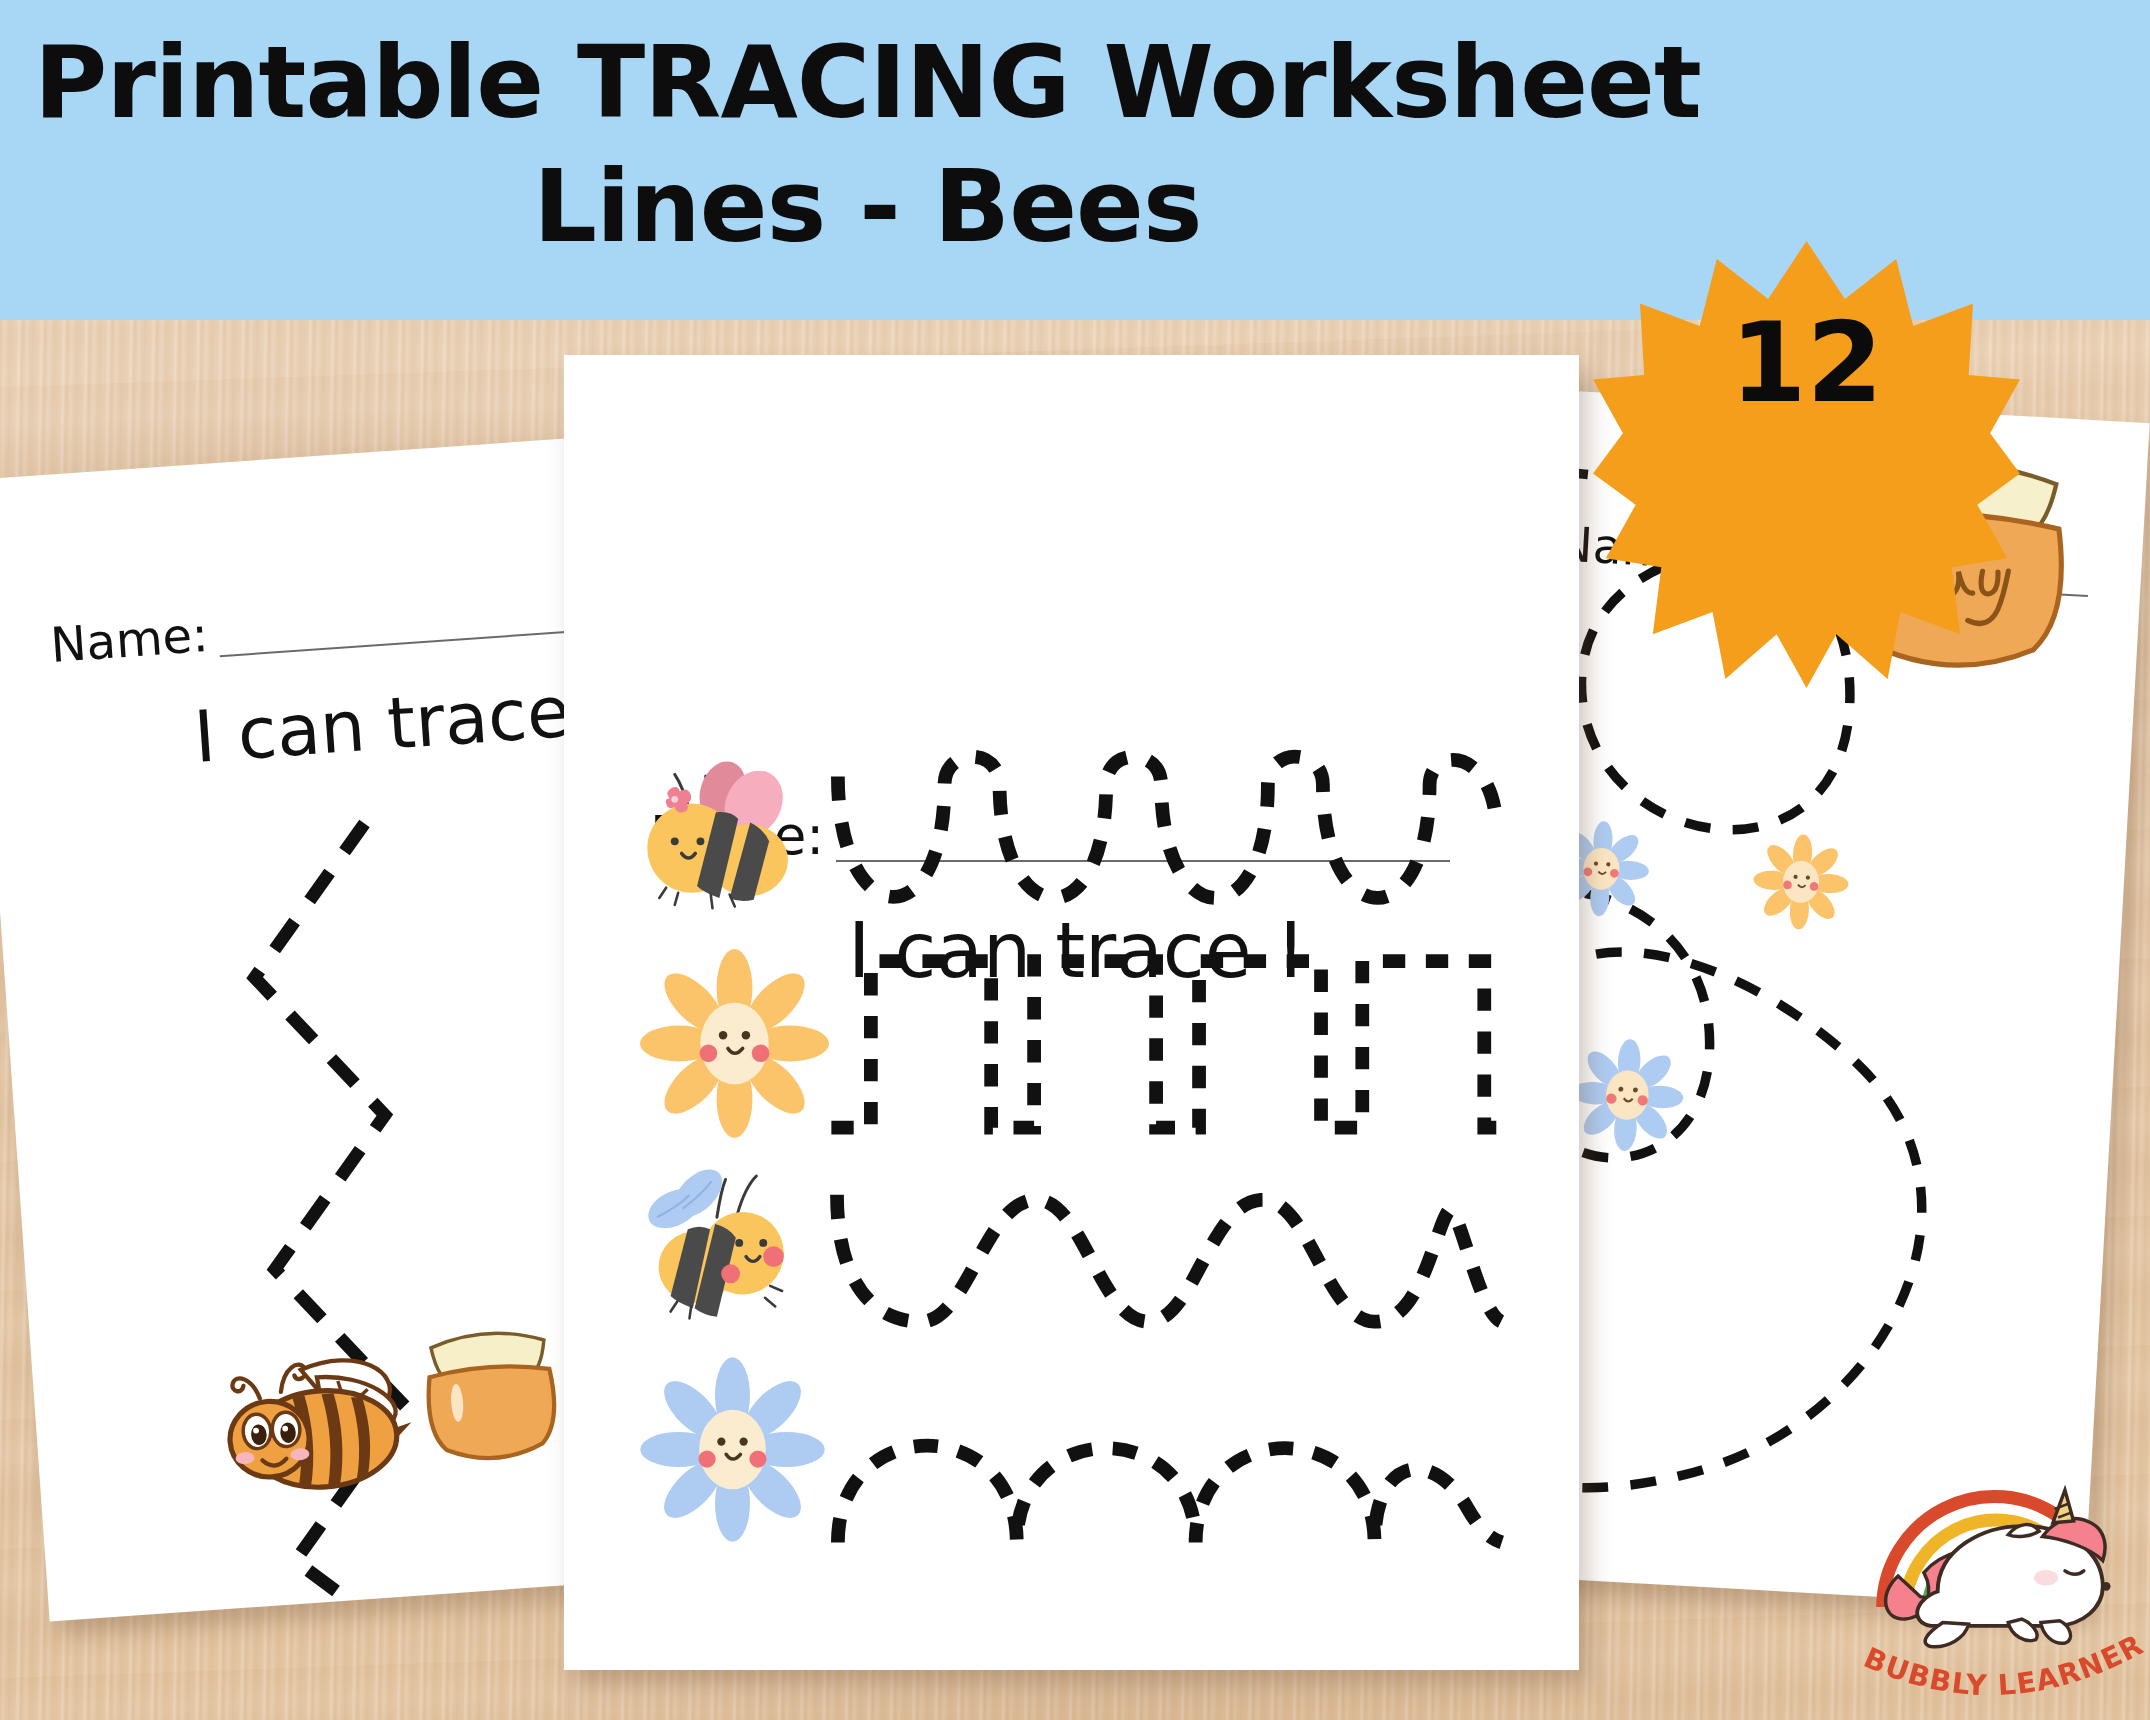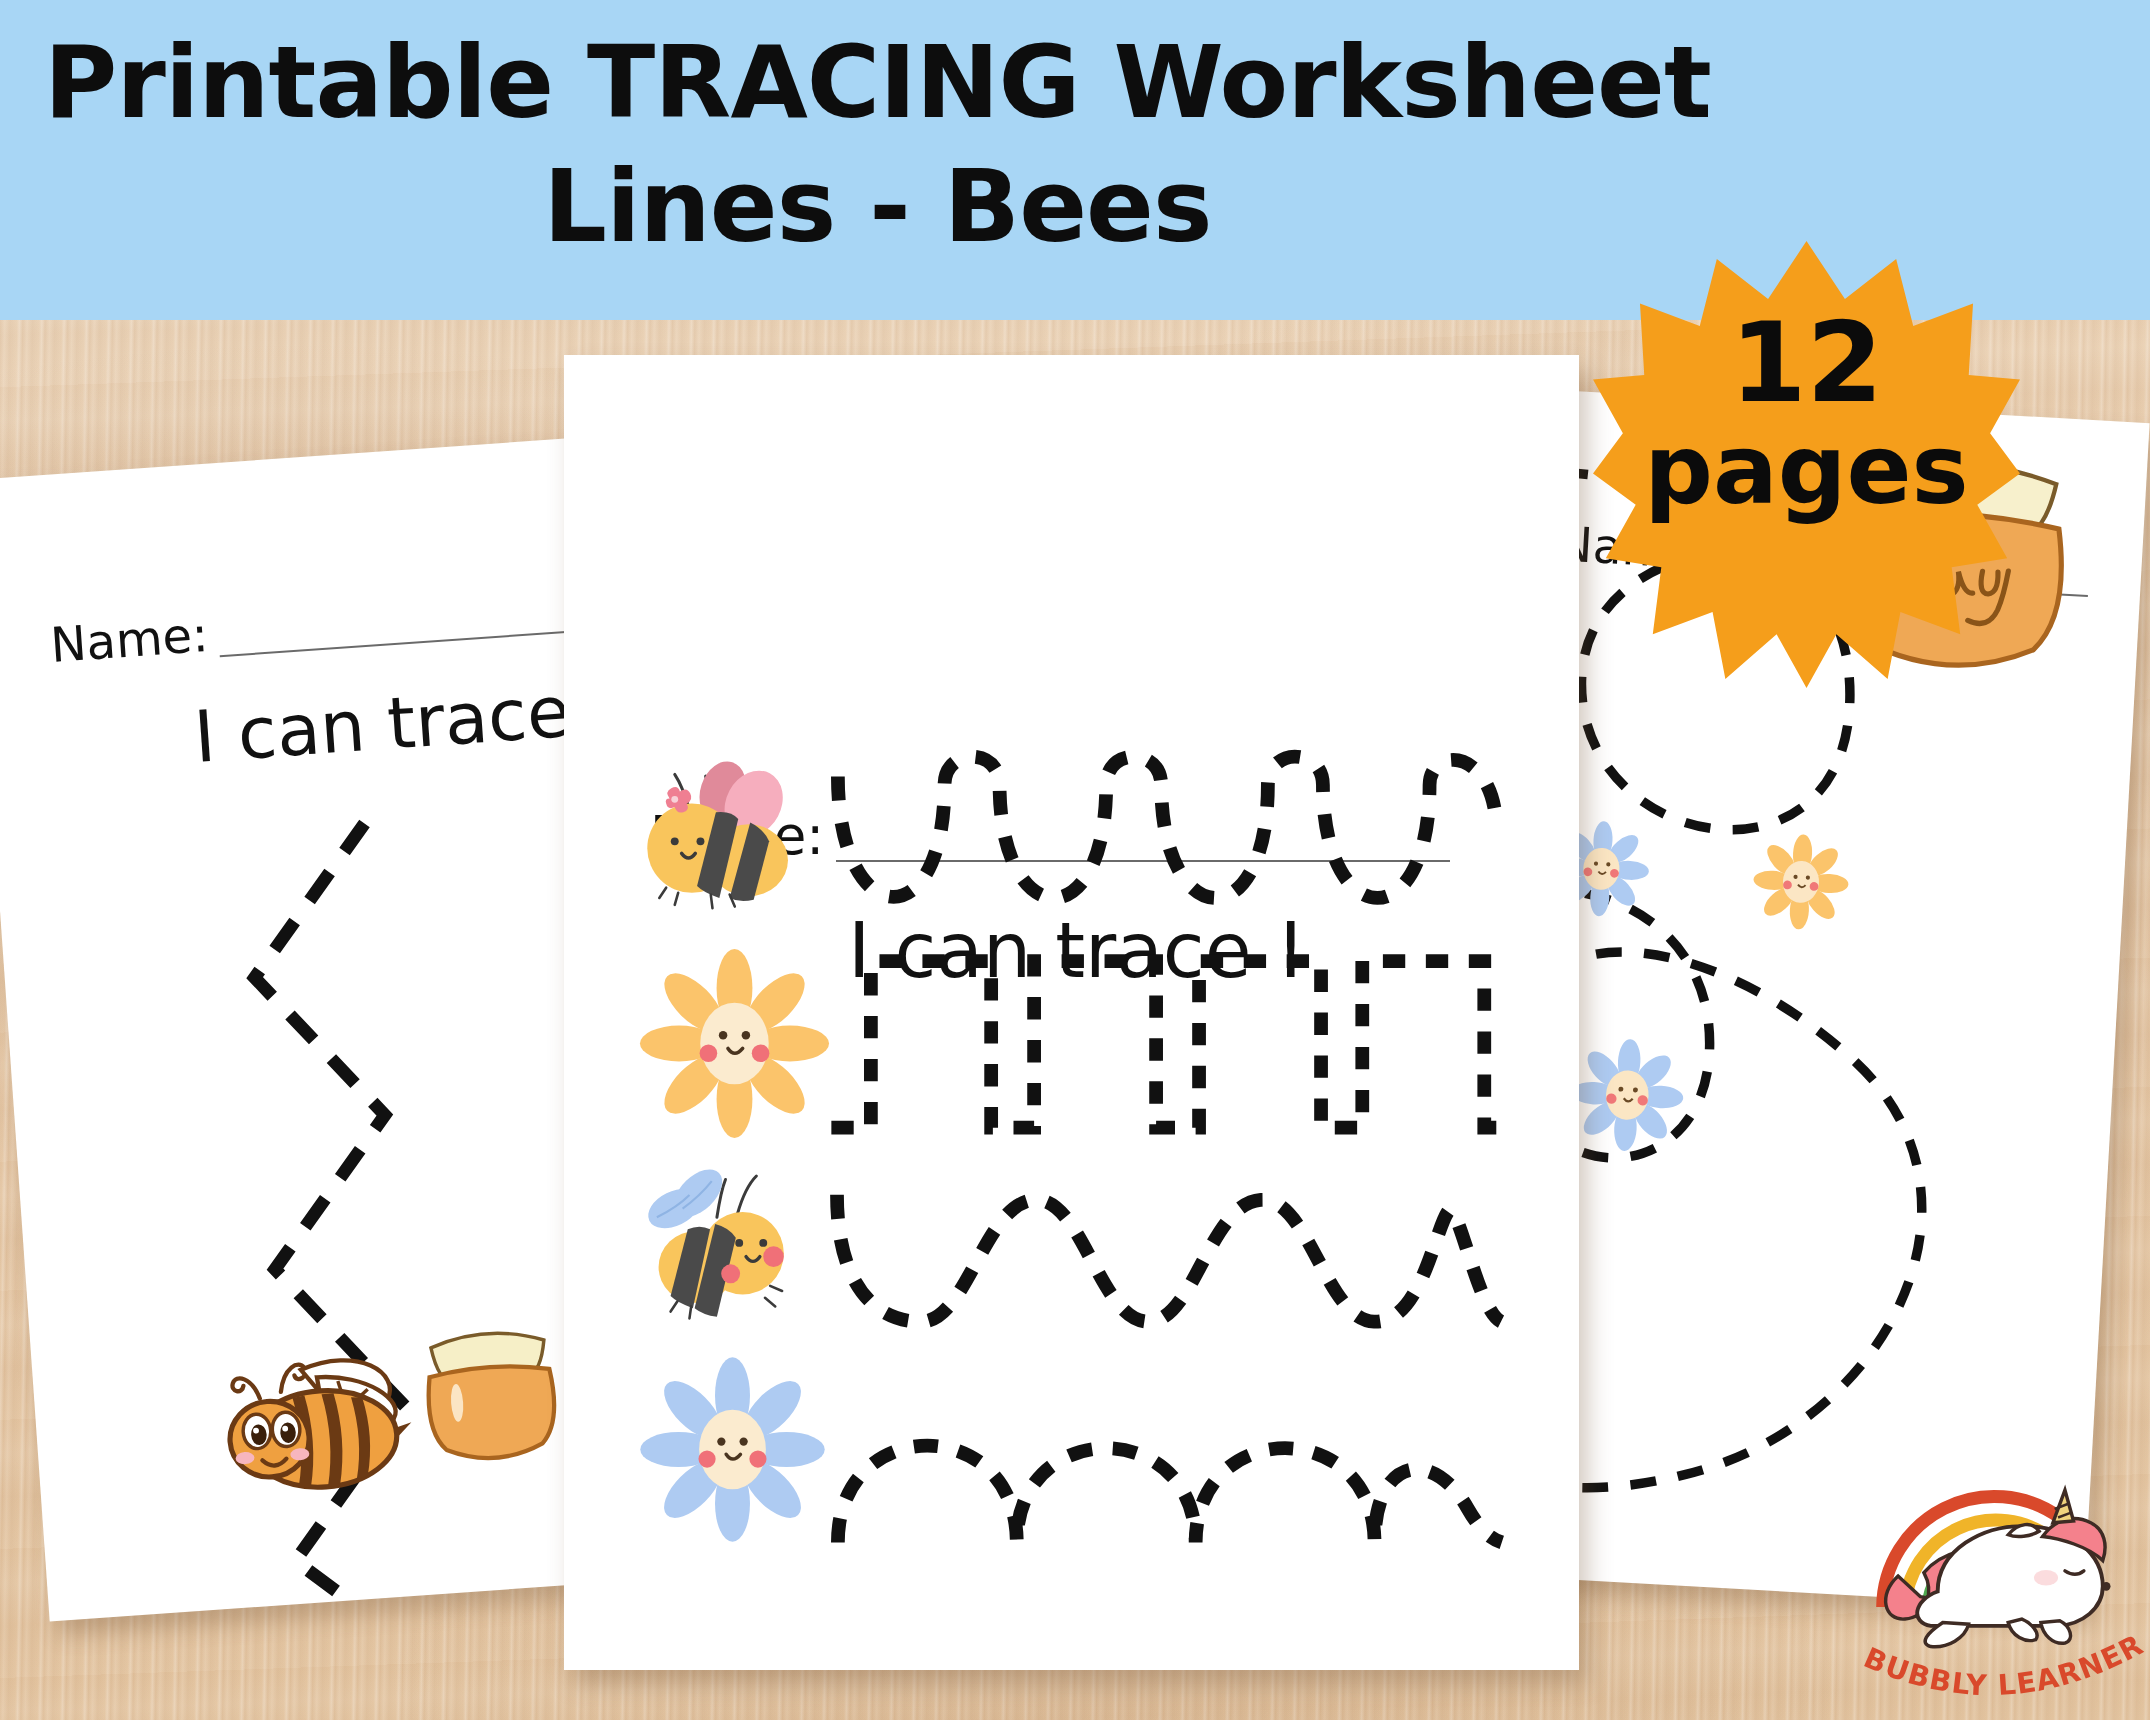--- a/index.html
+++ b/index.html
@@ -36,21 +36,21 @@
       radial-gradient(ellipse 1032px 361px at 52% 98%, rgba(150,105,70,0.10), transparent 72%);
   }
 
   
   #titlebar{
     position:absolute; left:0; top:0; width:2151px; height:320px;
     background:#A8D6F5;
     z-index:30;
   }
   #titlebar .t{
-    position:absolute; left:10px; width:1735px; text-align:center;
+    position:absolute; left:0; width:1735px; text-align:center;
     font-weight:bold; color:#0d0d0d; letter-spacing:-0.9px;
     font-family:"DejaVu Sans", sans-serif;
   }
   #title1{ top:24px; font-size:100px; }
   #title2{ top:148px; font-size:100px; }
 
   
   .sheet{
     position:absolute; background:#FFFFFF; overflow:hidden;
     box-shadow: 8.6px 13.8px 22.4px rgba(110,75,45,0.30);
@@ -384,21 +384,20 @@
     <circle cx="66" cy="56" r="5.4" fill="#F07078"></circle>
   </svg>
   <svg style="position:absolute;left:267px;top:1024px;" width="688" height="172" viewBox="0 0 800 200">
     <path class="dash" stroke-width="16" stroke-dasharray="28 24" d="M8 190 C8 40 216 40 216 190 C216 44 424 44 424 190 C424 44 632 44 632 190 C632 90 700 80 740 150 C756 178 768 186 780 190"></path>
   </svg>
 </div>
 
 <div id="burst">
   <div class="star"></div>
   <div class="lbl" id="burst-num">12</div>
-  <div class="lbl" id="burst-txt">pages</div>
 </div>
 
 <div id="logo">
   <svg width="298" height="258" viewBox="0 0 346 300">
     <g fill="none" stroke-width="15">
       <path d="M40 250 A130 130 0 0 1 246 146" stroke="#D9492B"></path>
       <path d="M58 252 A112 112 0 0 1 240 166" stroke="#FFFFFF" stroke-width="7"></path>
       <path d="M66 252 A106 106 0 0 1 238 172" stroke="#F0B429"></path>
       <path d="M84 254 A88 88 0 0 1 228 192" stroke="#FFFFFF" stroke-width="7"></path>
       <path d="M92 254 A80 80 0 0 1 226 198" stroke="#4FA84F"></path>

